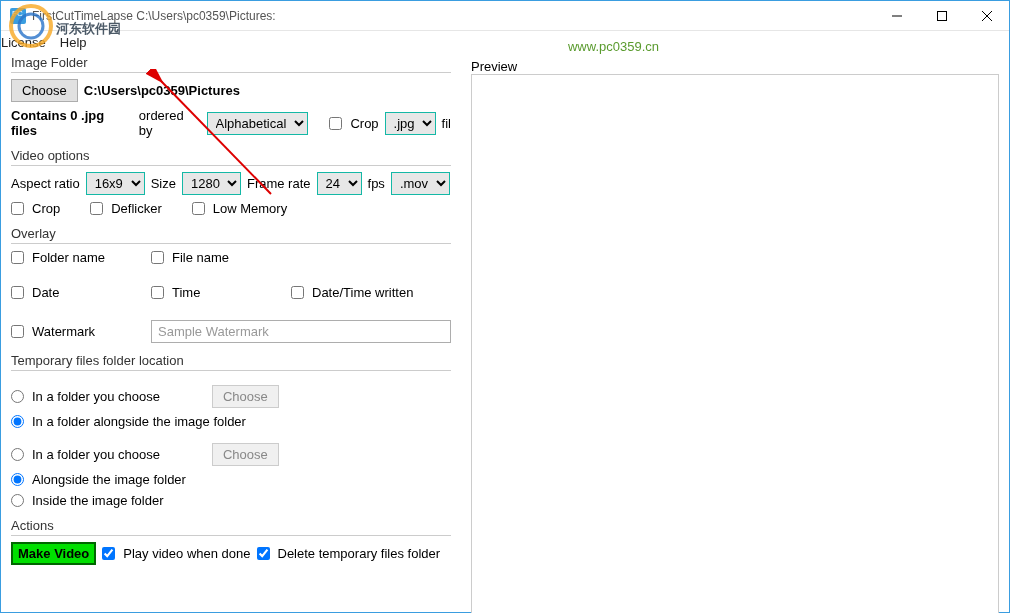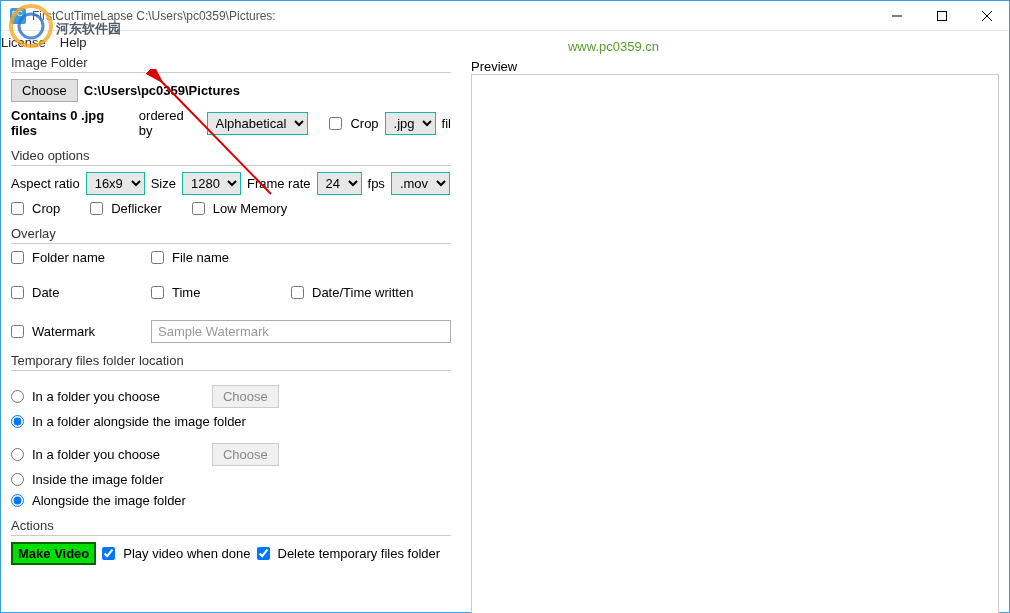--- a/index.html
+++ b/index.html
@@ -161,28 +161,28 @@
       <div class="row" style="margin-top:14px">
         <label class="rad">
             <input type="radio" name="out" style="">
             <span>In a folder you choose</span>
           </label>
         <span style="width:40px"></span>
         <button class="std" disabled="">Choose</button>
       </div>
       <div class="row">
         <label class="rad">
+            <input type="radio" name="out" checked="" style="">
+            <span>Alongside the image folder</span>
+          </label>
+      </div>
+      <div class="row">
+        <label class="rad">
             <input type="radio" name="out" style="">
             <span>Inside the image folder</span>
-          </label>
-      </div>
-      <div class="row">
-        <label class="rad">
-            <input type="radio" name="out" checked="" style="">
-            <span>Alongside the image folder</span>
           </label>
       </div>
 
       <div class="section-label" style="margin-top:10px">Actions</div>
       <div class="row">
         <button class="make">Make Video</button>
         <label class="chk">
             <input type="checkbox" checked="" style="">
             <span>Play video when done</span>
           </label>

